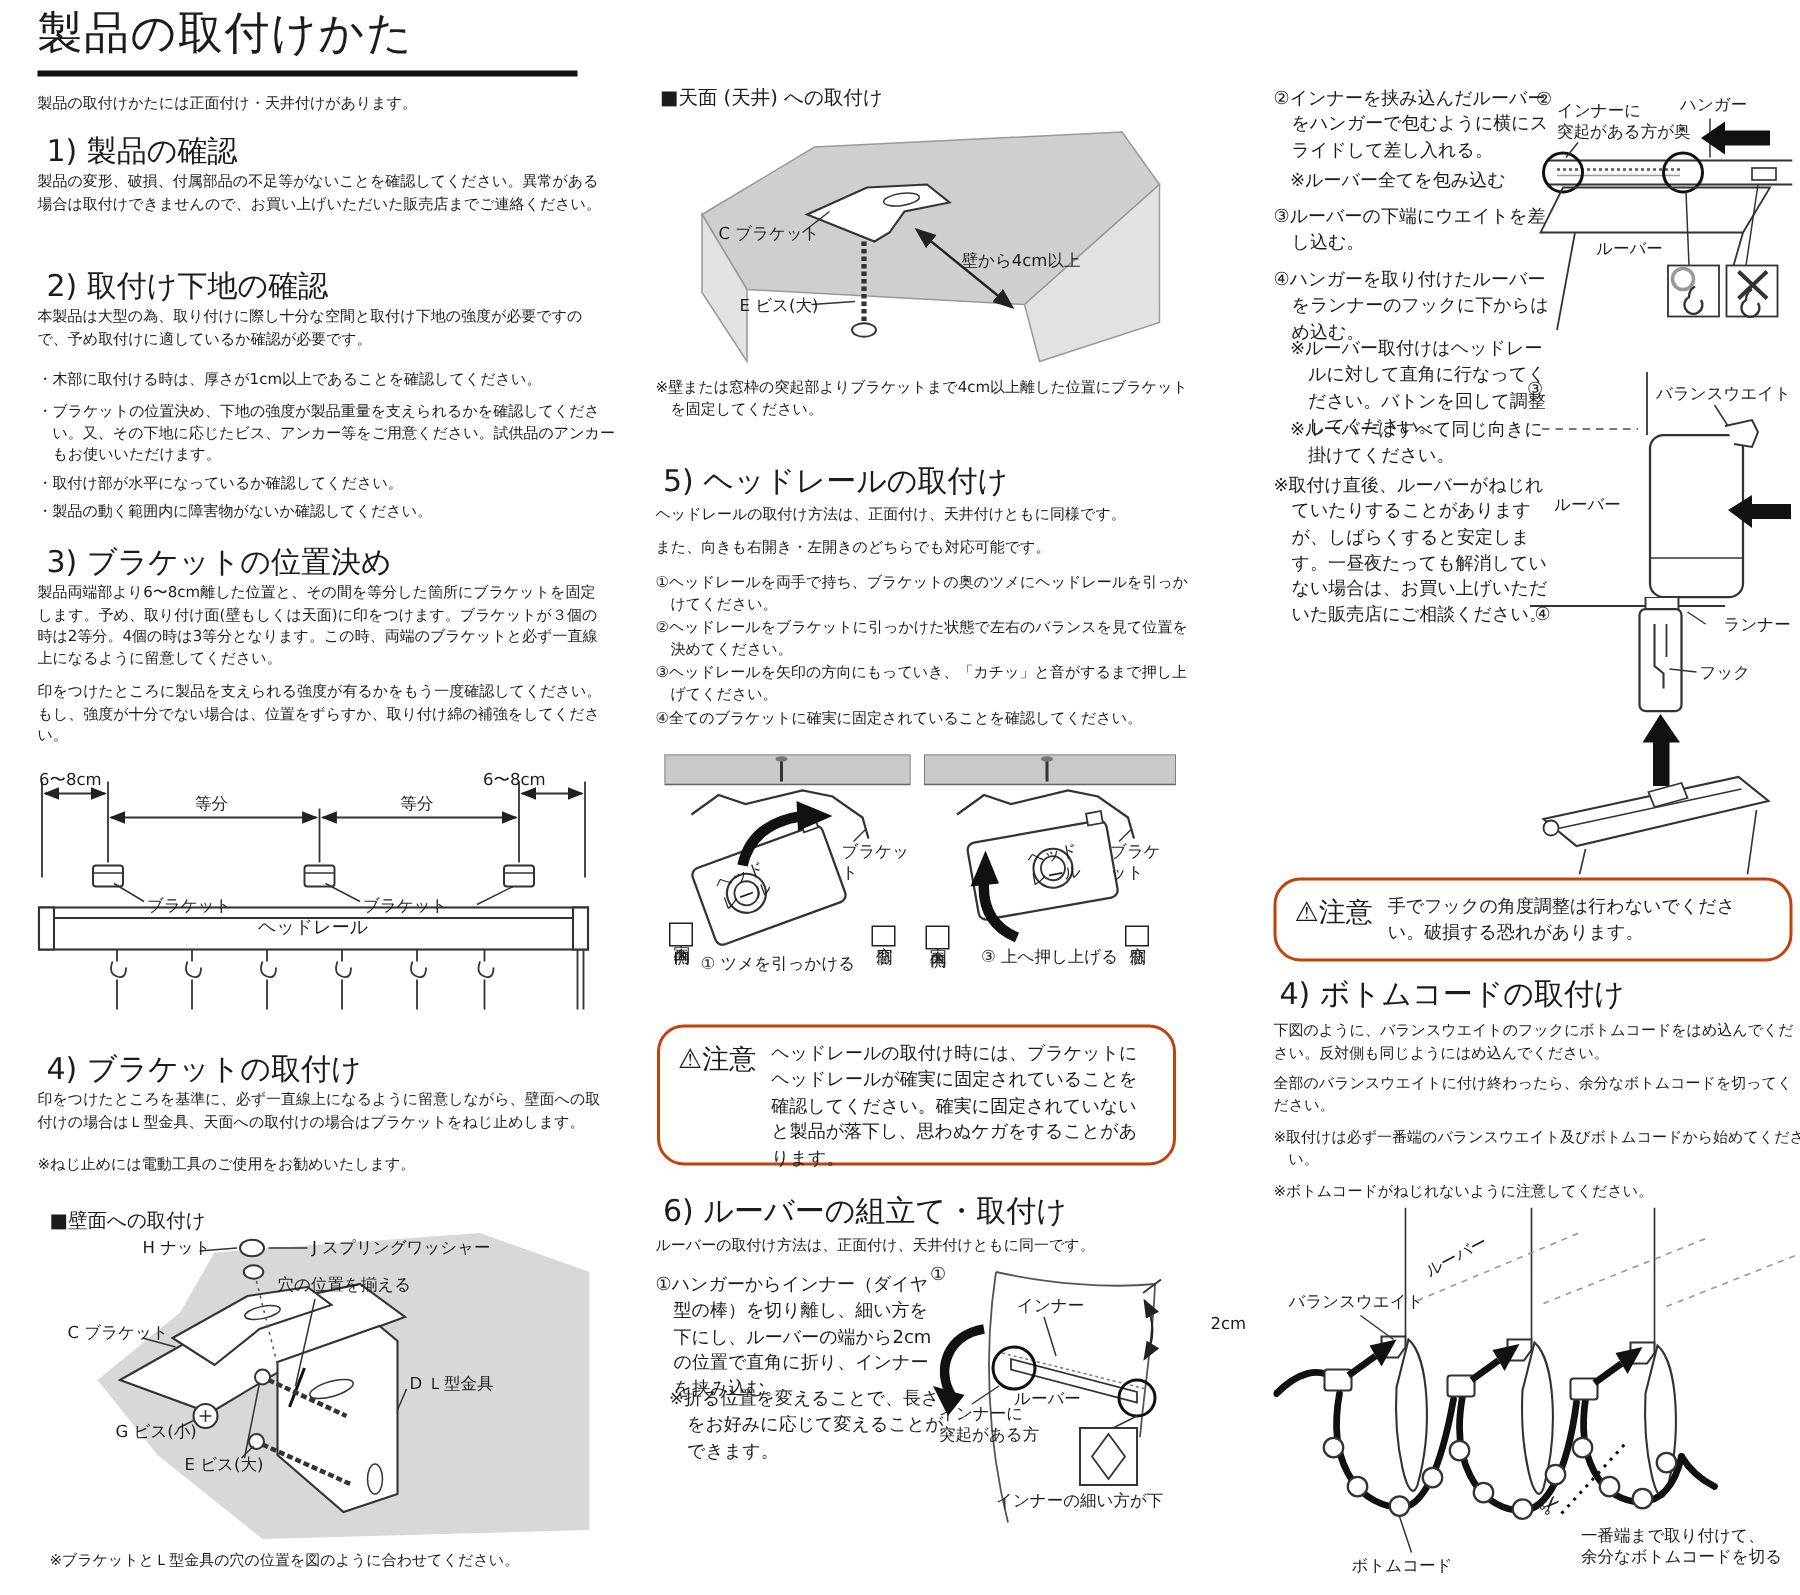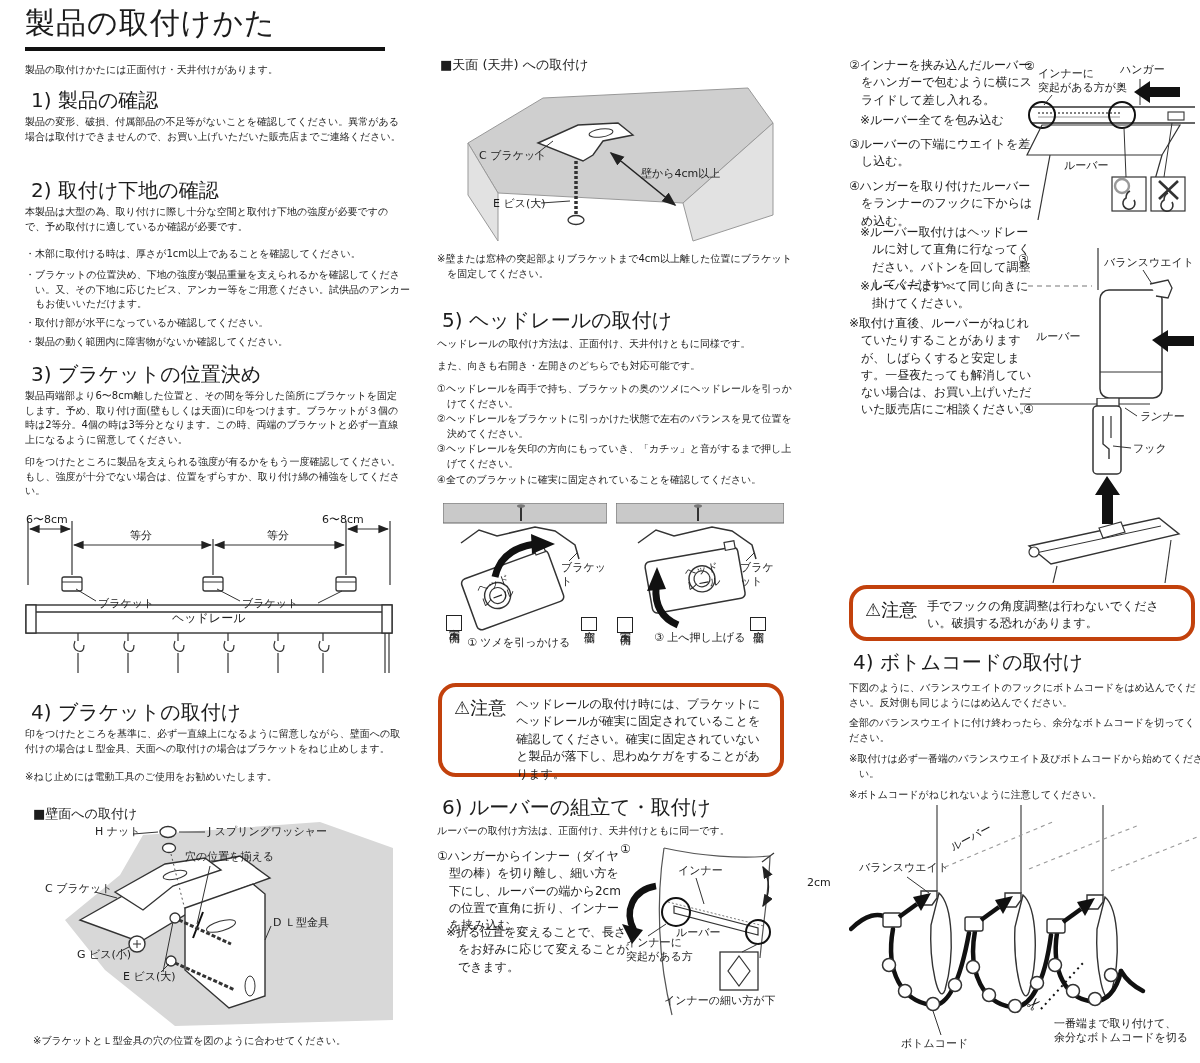--- a/index.html
+++ b/index.html
@@ -18,21 +18,21 @@
   .rule { position:absolute; background:#111; }
   .diagram { position:absolute; }
   .lbl { position:absolute; font-size:11px; line-height:1.3; white-space:pre-line; color:#1c1c1c; }
   .lbl.c { text-align:center; }
   .vbox {
     position:absolute; writing-mode:vertical-rl; text-orientation:upright;
     border:1.5px solid #222; padding:4px 1px; font-size:11px; line-height:1.05;
     background:#fff; letter-spacing:2px;
   }
   .caution {
-    position:absolute; border:4px solid #c2410c; border-radius:18px;
+    position:absolute; border:2px solid #c2410c; border-radius:18px;
     display:flex; gap:10px; padding:9px 12px 8px 12px; box-sizing:border-box; background:#fff;
     align-items:flex-start;
   }
   .caution .cl { font-size:18px; white-space:nowrap; flex:0 0 auto; }
   .caution .ct { font-size:12px; line-height:1.45; }
   svg { display:block; }
 </style>
 </head>
 <body>
 
@@ -351,21 +351,21 @@
       <line x1="100" y1="48" x2="118" y2="50" stroke="#333" stroke-width="1"></line>
       <polygon points="94,78 82,97 89,97 89,126 100,126 100,97 107,97" fill="#111"></polygon>
       <polygon points="16,148 146,120 166,136 38,166" fill="#fff" stroke="#333" stroke-width="1.4"></polygon>
       <line x1="18" y1="156" x2="148" y2="128" stroke="#333" stroke-width="1"></line>
       <polygon points="86,130 108,124 112,134 90,140" fill="#fff" stroke="#333" stroke-width="1.2"></polygon>
       <circle cx="21" cy="154" r="5" fill="#fff" stroke="#333" stroke-width="1.2"></circle>
       <line x1="44" y1="168" x2="40" y2="185" stroke="#333" stroke-width="1.1"></line>
       <line x1="158" y1="142" x2="152" y2="185" stroke="#333" stroke-width="1.1"></line>
     </svg>
     <span class="lbl" style="left:10px;top:4px;font-size:12px;">④</span>
-    <span class="lbl" style="left:126px;top:12px;font-style:italic;">ランナー</span>
+    <span class="lbl" style="left:136px;top:12px;">ランナー</span>
     <span class="lbl" style="left:120px;top:44px;">フック</span>
   </div>
 
   <div class="caution" style="left:849px;top:585px;width:346px;height:56px;">
     <span class="cl"><span>⚠</span><span>注意</span></span>
     <span class="ct">手でフックの角度調整は行わないでください。破損する恐れがあります。</span>
   </div>
 
   <div class="abs h2" style="left:853px;top:650px;">4) ボトムコードの取付け</div>
   <div class="abs body" style="left:849px;top:681px;width:348px;">下図のように、バランスウエイトのフックにボトムコードをはめ込んでください。反対側も同じようにはめ込んでください。</div>

